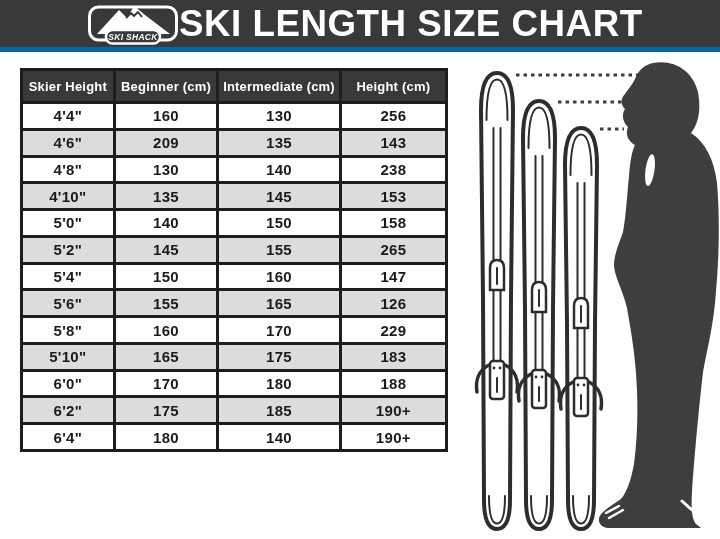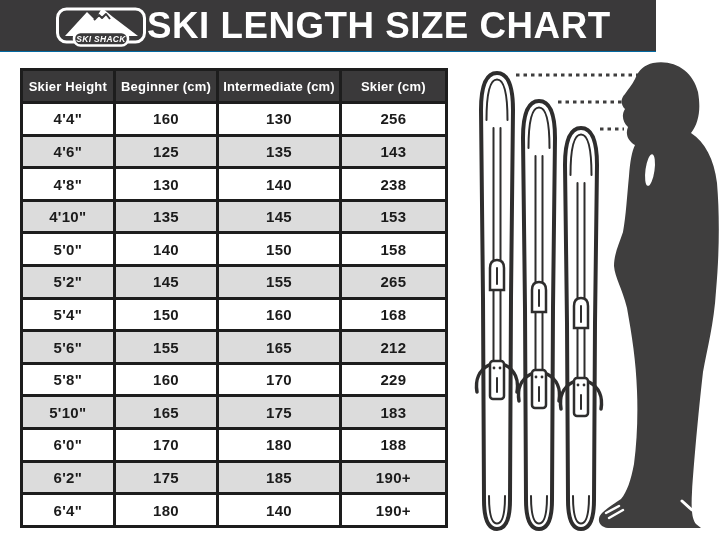--- a/index.html
+++ b/index.html
@@ -4,32 +4,32 @@
 <style>
   * { margin:0; padding:0; box-sizing:border-box; }
   html,body { background:#ffffff; }
   .stage {
     position:relative; width:720px; height:539px;
     background:#ffffff; overflow:hidden;
     font-family:"Liberation Sans", sans-serif;
   }
   
   .topbar {
-    position:absolute; left:0; top:0; width:656px; height:52px;
+    position:absolute; left:0; top:0; width:720px; height:52px;
     background:#3a393a; display:flex; align-items:center; justify-content:center;
-    border-bottom:1px solid #0369a1;
+    border-bottom:5px solid #0369a1;
   }
   .logo-svg { width:92px; height:44px; margin-top:2px; flex:0 0 auto; }
   .title {
     color:#ffffff; font-size:36px; font-weight:bold; letter-spacing:.5px;
     white-space:nowrap; transform:scaleX(1.02); transform-origin:left center;
   }
   
   table.size-table {
-    position:absolute; left:20px; top:68px; width:428px; height:460px;
+    position:absolute; left:20px; top:68px; width:428px; height:384px;
     border-collapse:collapse; table-layout:fixed;
   }
   .size-table th, .size-table td {
     border:3px solid #1d1d1d; text-align:center; vertical-align:middle;
     font-weight:bold; padding:0;
   }
   .size-table th {
     background:#3a393a; color:#ffffff; font-size:13px; height:33px;
     letter-spacing:.2px;
   }
@@ -64,33 +64,33 @@
         <col class="col-h">
         <col class="col-b">
         <col class="col-i">
         <col class="col-e">
       </colgroup>
     <thead>
       <tr>
         <th>Skier Height</th>
         <th>Beginner (cm)</th>
         <th>Intermediate (cm)</th>
-        <th>Skier (cm)</th>
+        <th>Height (cm)</th>
       </tr>
     </thead>
     <tbody>
       <tr>
         <td>4'4"</td>
         <td>160</td>
         <td>130</td>
         <td>256</td>
       </tr>
       <tr>
         <td>4'6"</td>
-        <td>125</td>
+        <td>209</td>
         <td>135</td>
         <td>143</td>
       </tr>
       <tr>
         <td>4'8"</td>
         <td>130</td>
         <td>140</td>
         <td>238</td>
       </tr>
       <tr>
@@ -108,27 +108,27 @@
       <tr>
         <td>5'2"</td>
         <td>145</td>
         <td>155</td>
         <td>265</td>
       </tr>
       <tr>
         <td>5'4"</td>
         <td>150</td>
         <td>160</td>
-        <td>168</td>
+        <td>147</td>
       </tr>
       <tr>
         <td>5'6"</td>
         <td>155</td>
         <td>165</td>
-        <td>212</td>
+        <td>126</td>
       </tr>
       <tr>
         <td>5'8"</td>
         <td>160</td>
         <td>170</td>
         <td>229</td>
       </tr>
       <tr>
         <td>5'10"</td>
         <td>165</td>

